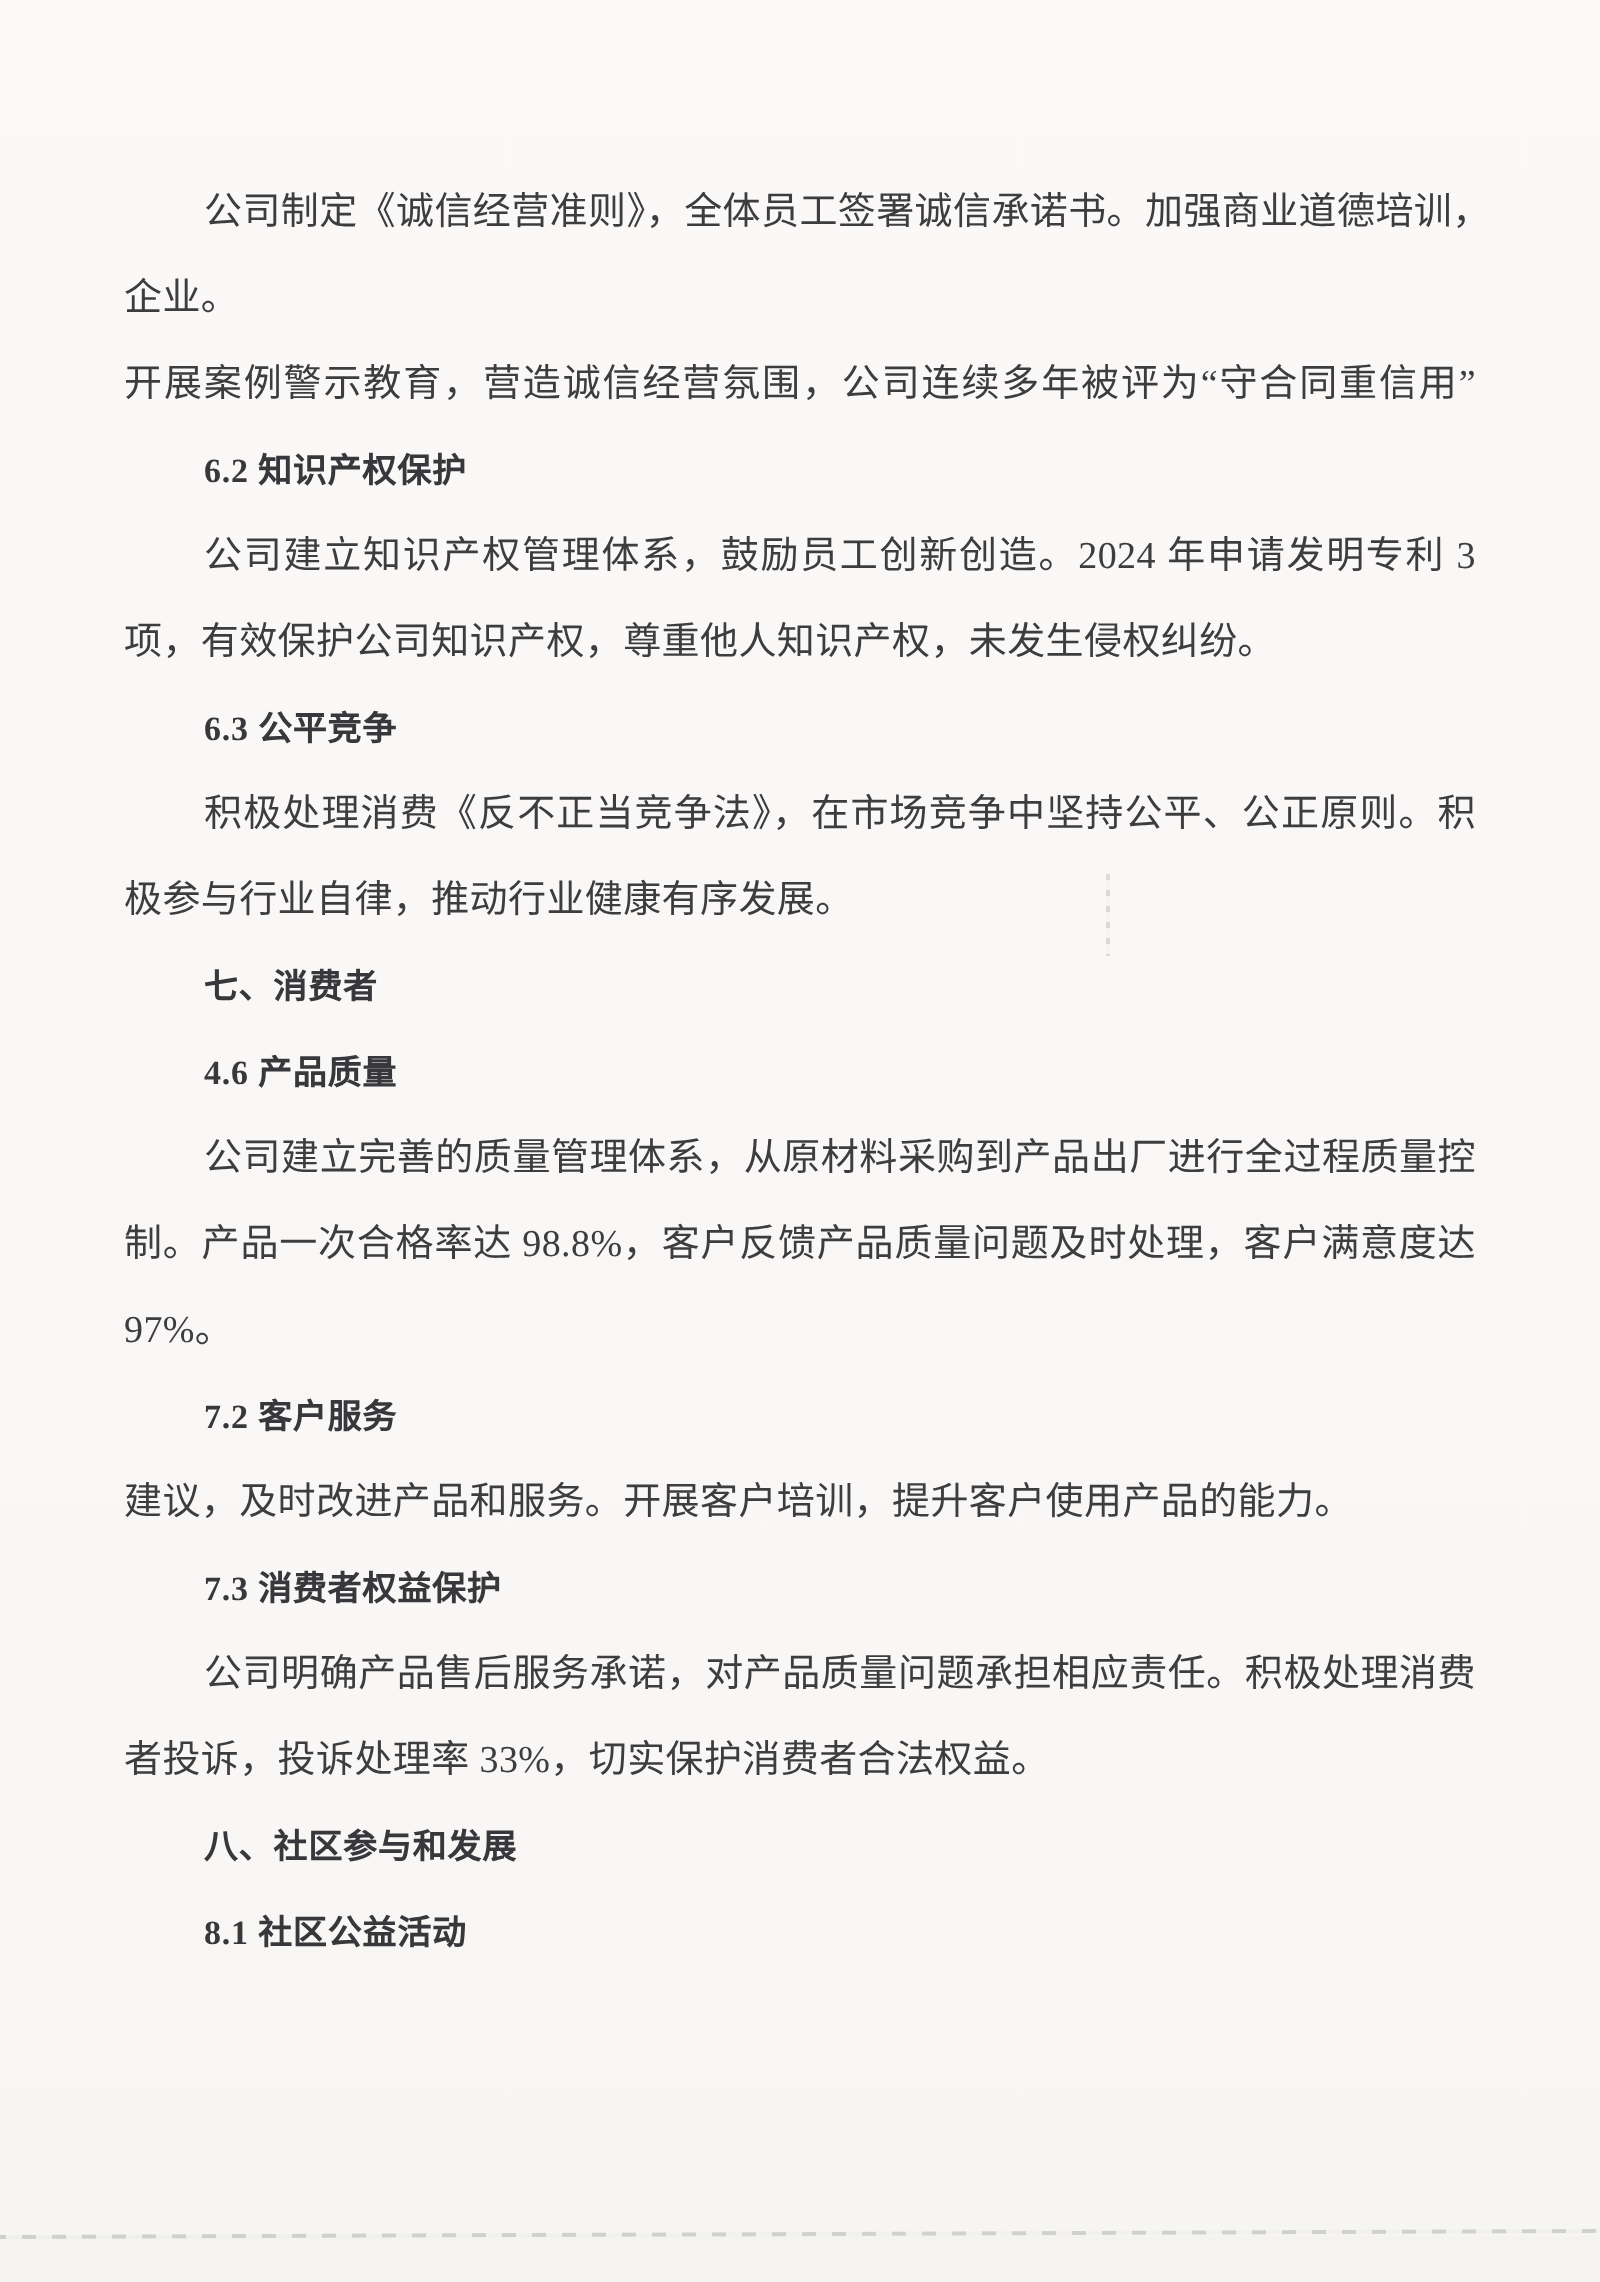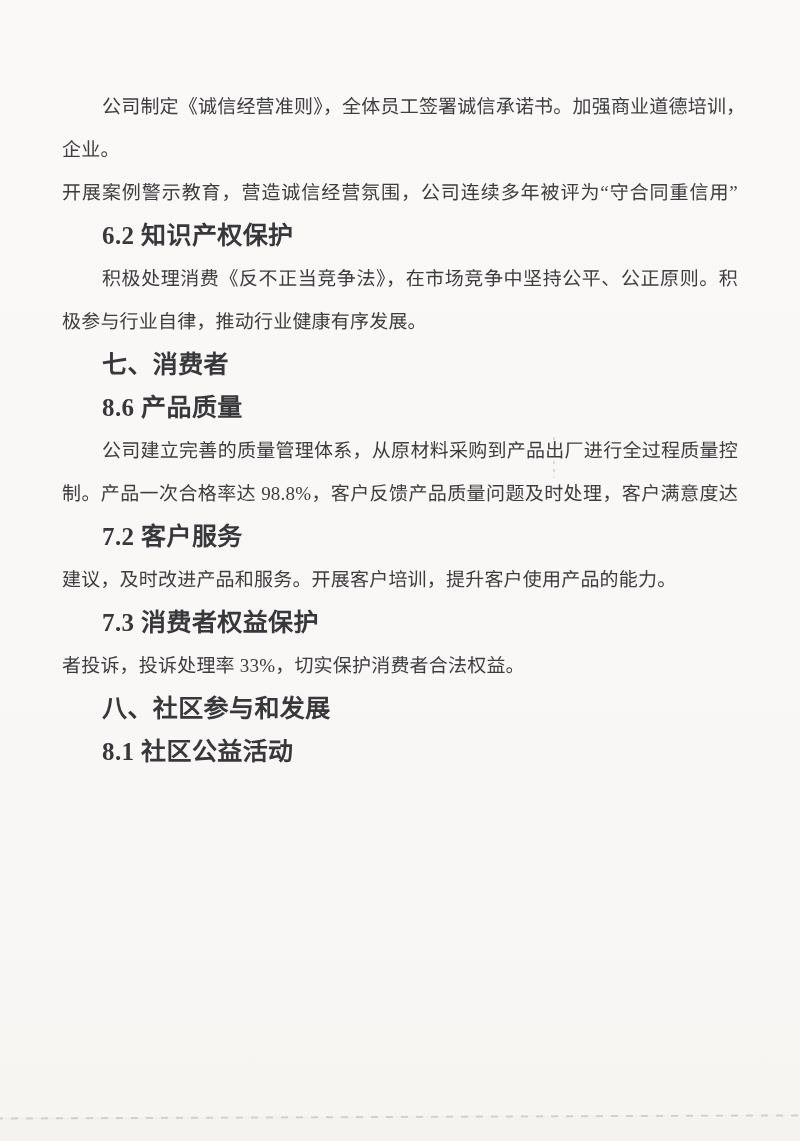--- a/index.html
+++ b/index.html
@@ -38,21 +38,21 @@
     text-align-last: justify;
     white-space: nowrap;
     color: #3d3d40;
   }
   .l-first { padding-left: 40px; }
   .l-end   { text-align-last: left; white-space: normal; }
   .heading {
     display: block;
     height: 43px;
     line-height: 43px;
-    font-size: 25px;
+    font-size: 17px;
     padding-left: 40px;
     font-weight: 700;
     letter-spacing: 0.4px;
     color: #38383c;
     white-space: nowrap;
   }
   
   .scan-mark-v {
     position: absolute;
     left: 553px;
@@ -92,44 +92,51 @@
   <div class="content">
 
     <div class="sec">
       <span class="line l-first">公司制定《诚信经营准则》，全体员工签署诚信承诺书。加强商业道德培训，</span>
       <span class="line l-end">企业。</span>
       <span class="line">开展案例警示教育，营造诚信经营氛围，公司连续多年被评为“守合同重信用”</span>
     </div>
 
     <span class="heading">6.2 知识产权保护</span>
 
+    <div class="sec">
+      <span class="line l-first">公司建立知识产权管理体系，鼓励员工创新创造。2024 年申请发明专利 3</span>
+      <span class="line l-end">项，有效保护公司知识产权，尊重他人知识产权，未发生侵权纠纷。</span>
+    </div>
 
+    <span class="heading">6.3 公平竞争</span>
 
     <div class="sec">
       <span class="line l-first">积极处理消费《反不正当竞争法》，在市场竞争中坚持公平、公正原则。积</span>
       <span class="line l-end">极参与行业自律，推动行业健康有序发展。</span>
     </div>
 
     <span class="heading">七、消费者</span>
-    <span class="heading">8.6 产品质量</span>
+    <span class="heading">4.6 产品质量</span>
 
     <div class="sec">
       <span class="line l-first">公司建立完善的质量管理体系，从原材料采购到产品出厂进行全过程质量控</span>
       <span class="line">制。产品一次合格率达 98.8%，客户反馈产品质量问题及时处理，客户满意度达</span>
+      <span class="line l-end">97%。</span>
     </div>
 
     <span class="heading">7.2 客户服务</span>
 
     <div class="sec">
       <span class="line l-end">建议，及时改进产品和服务。开展客户培训，提升客户使用产品的能力。</span>
     </div>
 
     <span class="heading">7.3 消费者权益保护</span>
 
     <div class="sec">
+      <span class="line l-first">公司明确产品售后服务承诺，对产品质量问题承担相应责任。积极处理消费</span>
       <span class="line l-end">者投诉，投诉处理率 33%，切实保护消费者合法权益。</span>
     </div>
 
     <span class="heading">八、社区参与和发展</span>
     <span class="heading">8.1 社区公益活动</span>
 
   </div>
 
   <div class="scan-mark-v"></div>
   <div class="below-edge"></div>

